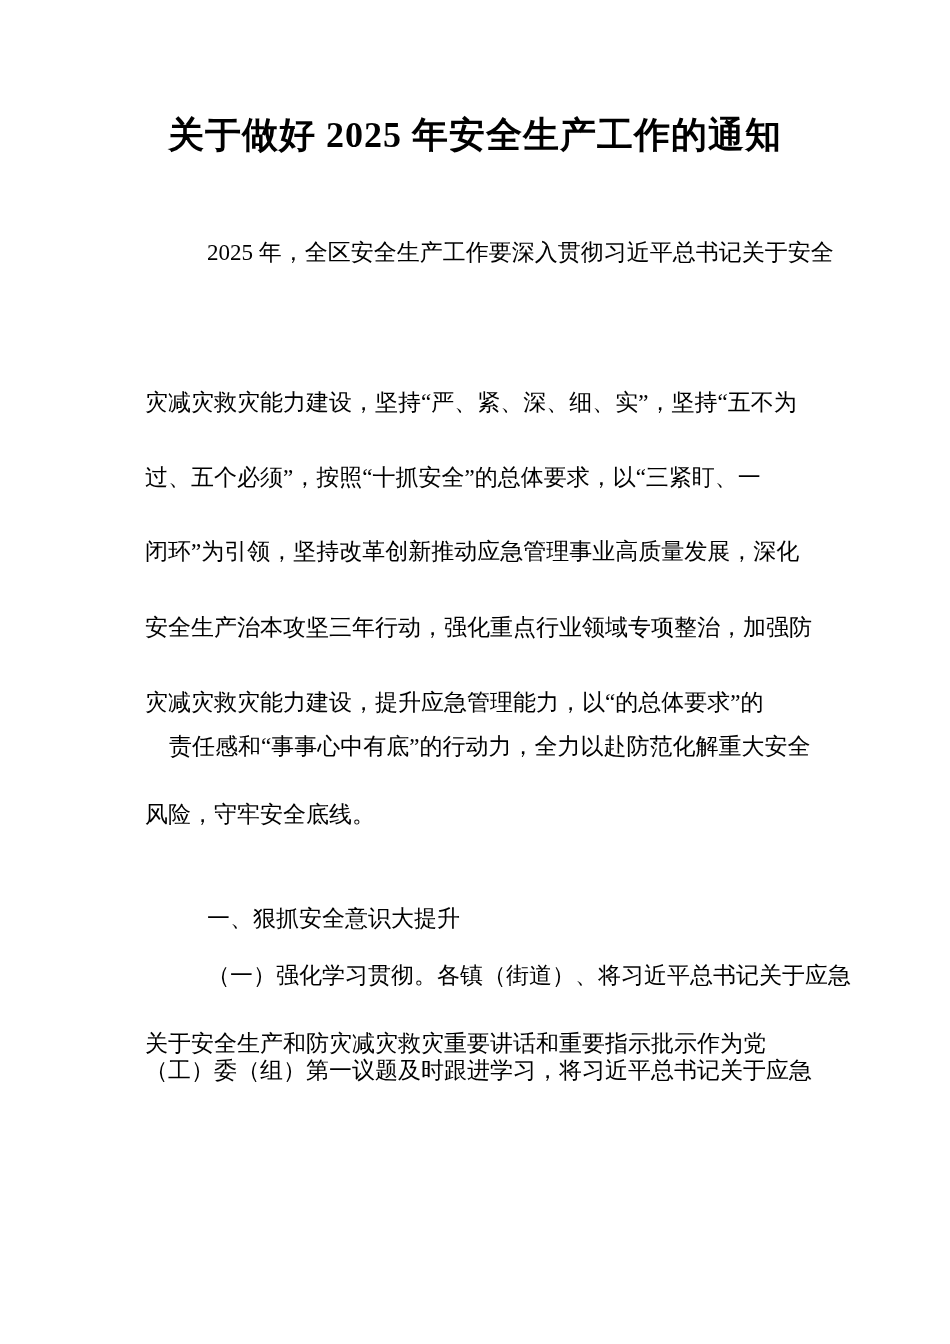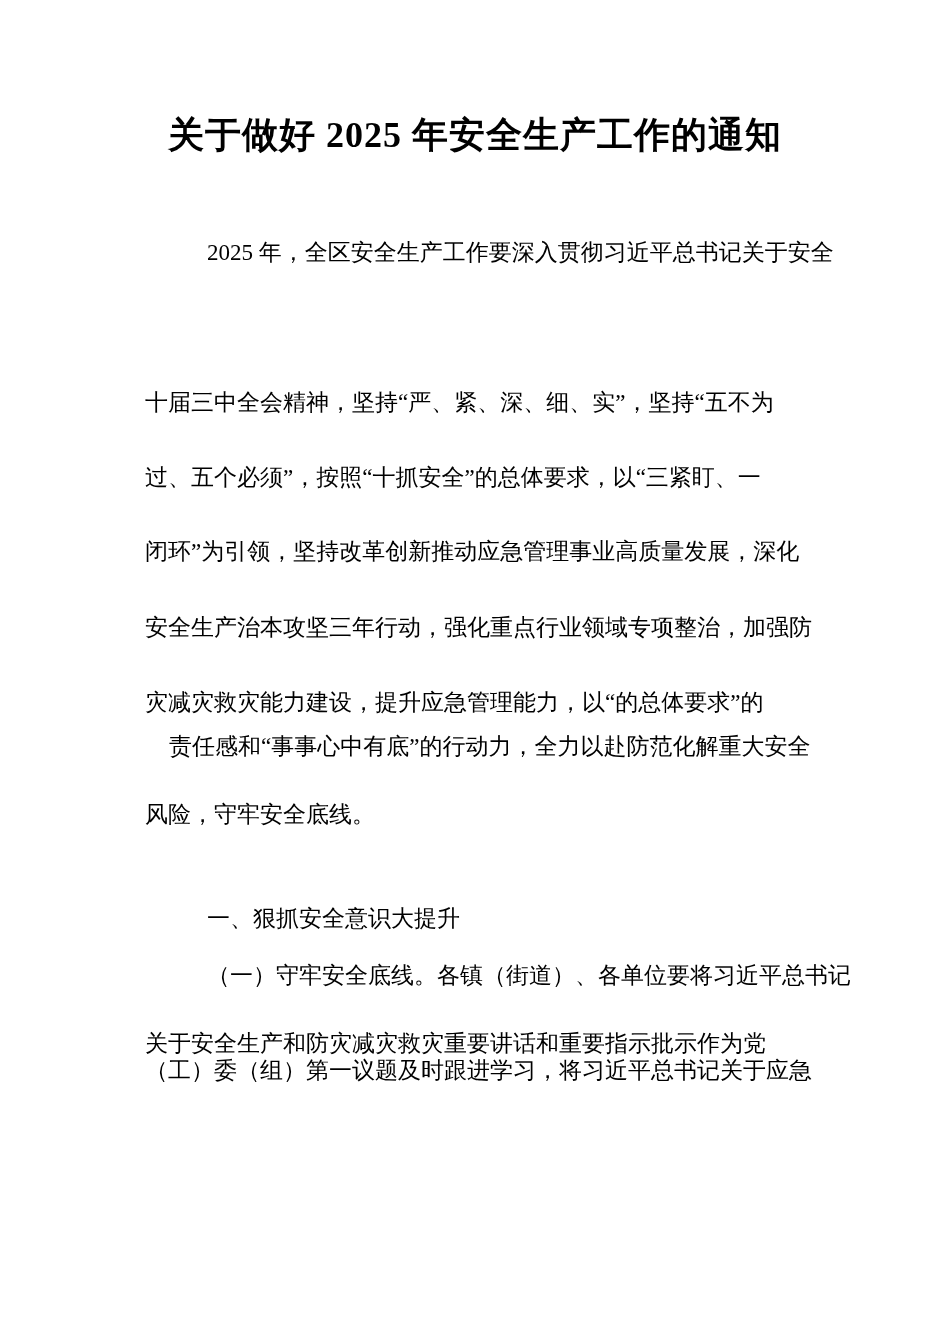--- a/index.html
+++ b/index.html
@@ -59,27 +59,27 @@
   .s1-l4 { top: 1167px; }
 </style>
 </head>
 <body>
 
 <div class="page">
 
   <div class="doc-title">关于做好 2025 年安全生产工作的通知</div>
 
   <div class="line indent p1-l1">2025 年，全区安全生产工作要深入贯彻习近平总书记关于安全</div>
-  <div class="line p1-l3">十届三中全会精神，坚持“严、紧、深、细、实”，坚持“五不为</div>
+  <div class="line p1-l3">灾减灾救灾能力建设，坚持“严、紧、深、细、实”，坚持“五不为</div>
   <div class="line p1-l4">过、五个必须”，按照“十抓安全”的总体要求，以“三紧盯、一</div>
   <div class="line p1-l6">安全生产治本攻坚三年行动，强化重点行业领域专项整治，加强防</div>
   <div class="line p1-l5">闭环”为引领，坚持改革创新推动应急管理事业高质量发展，深化</div>
   <div class="line p1-l7">灾减灾救灾能力建设，提升应急管理能力，以“的总体要求”的</div>
   <div class="line p1-l8">责任感和“事事心中有底”的行动力，全力以赴防范化解重大安全</div>
   <div class="line p1-l9">风险，守牢安全底线。</div>
 
   <div class="line indent h1">一、狠抓安全意识大提升</div>
 
-  <div class="line indent s1-l1">（一）守牢安全底线。各镇（街道）、各单位要将习近平总书记</div>
+  <div class="line indent s1-l1">（一）强化学习贯彻。各镇（街道）、将习近平总书记关于应急</div>
   <div class="line s1-l2">关于安全生产和防灾减灾救灾重要讲话和重要指示批示作为党</div>
   <div class="line s1-l3">（工）委（组）第一议题及时跟进学习，将习近平总书记关于应急</div>
 
 </div>
 
 </body></html>

